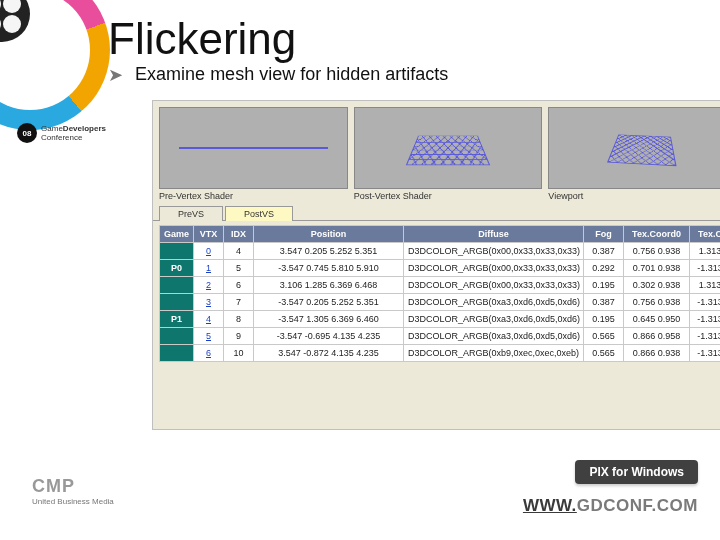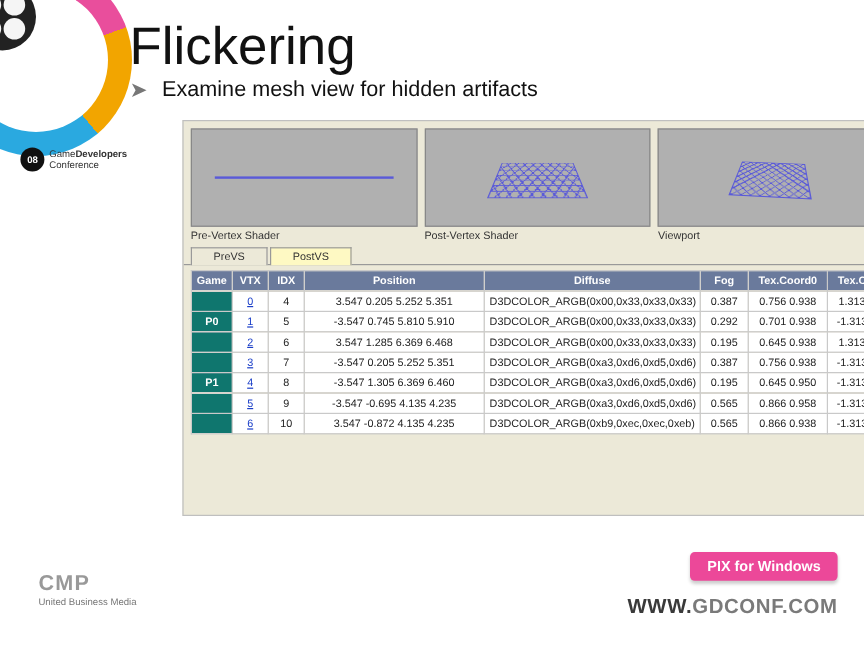--- a/index.html
+++ b/index.html
@@ -131,30 +131,30 @@
   .footer {
     position: absolute; left: 0; bottom: 0; width: 100%; height: 80px;
   }
   .cmp {
     position: absolute; left: 32px; bottom: 34px; font-size: 8px; color: #777;
     text-align: left;
   }
   .cmp .logo { font-size: 18px; font-weight: 700; color: #999; letter-spacing: 1px; }
   .pix-badge {
     position: absolute; right: 22px; bottom: 56px;
-    background: #ec4899; color: #fff; font-weight: 700;
+    background: #404040; color: #fff; font-weight: 700;
     font-size: 12px; padding: 5px 14px; border-radius: 4px;
     box-shadow: 0 2px 3px rgba(0,0,0,.2);
   }
   .gdconf {
     position: absolute; right: 22px; bottom: 24px;
     font-weight: 900; font-size: 17px; letter-spacing: .5px;
     color: #7a7a7a;
   }
-  .gdconf .w { color: #3a3a3a; }
+  .gdconf .w { color: #3a3a3a; text-decoration: underline; }
 </style>
 </head>
 <body>
 
 <div class="deco">
   <div class="ring ring1"></div>
   <div class="ring ring-hole"></div>
   <div class="clover">
     <div class="petal"></div>
       <div class="petal"></div>
@@ -242,24 +242,24 @@
           <td>-3.547  0.745 5.810 5.910</td>
           <td>D3DCOLOR_ARGB(0x00,0x33,0x33,0x33)</td>
           <td>0.292</td>
           <td>0.701 0.938</td>
           <td>-1.313 4.432</td>
         </tr>
         <tr>
           <td class="prim"></td>
           <td class="vtxlink">2</td>
           <td>6</td>
-          <td>3.547  1.285 6.369 6.468</td>
+          <td>3.106  1.285 6.369 6.468</td>
           <td>D3DCOLOR_ARGB(0x00,0x33,0x33,0x33)</td>
           <td>0.195</td>
-          <td>0.645 0.938</td>
+          <td>0.302 0.938</td>
           <td>1.313 4.551</td>
         </tr>
         <tr>
           <td class="prim"></td>
           <td class="vtxlink">3</td>
           <td>7</td>
           <td>-3.547  0.205 5.252 5.351</td>
           <td>D3DCOLOR_ARGB(0xa3,0xd6,0xd5,0xd6)</td>
           <td>0.387</td>
           <td>0.756 0.938</td>

